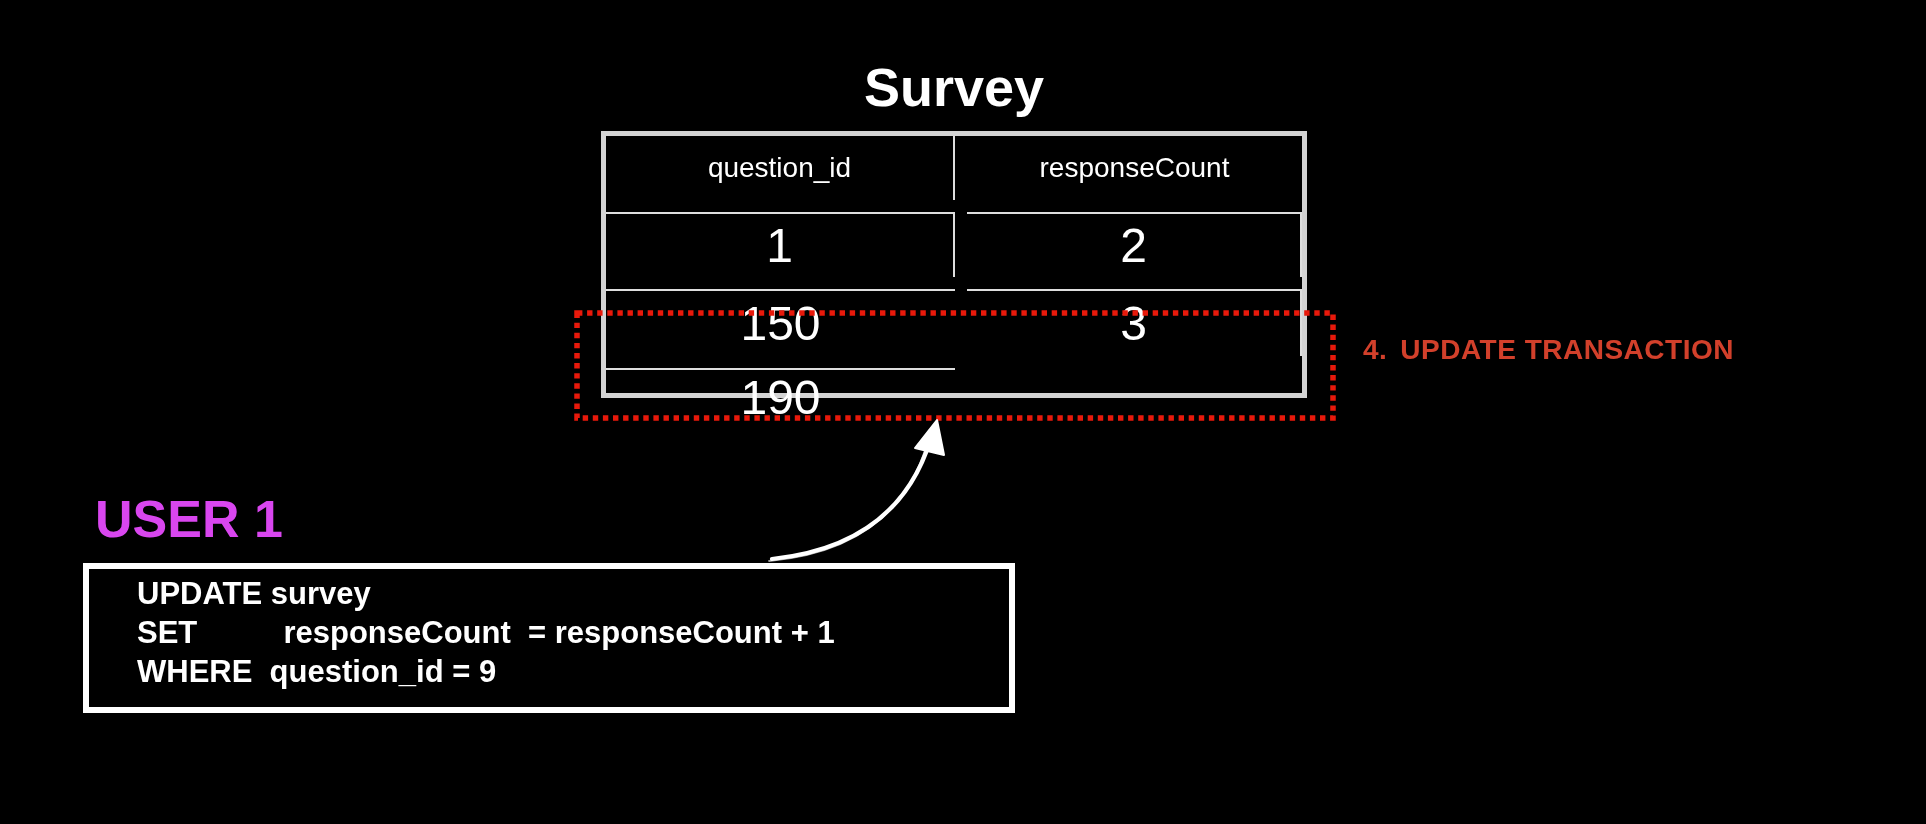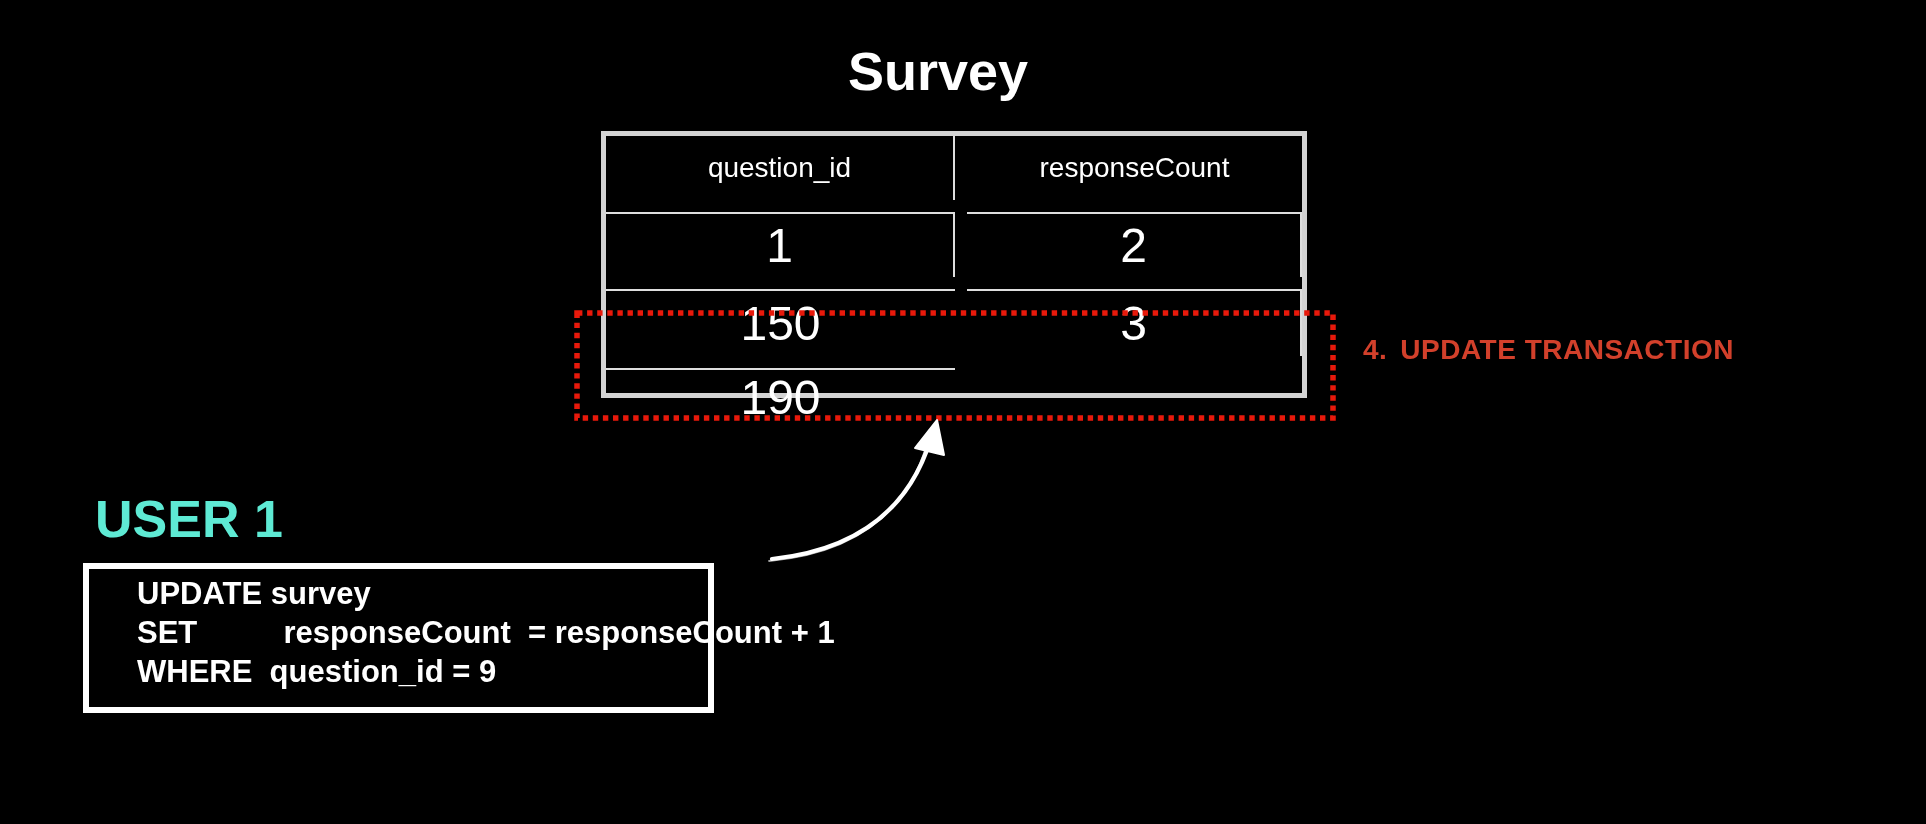--- a/index.html
+++ b/index.html
@@ -11,21 +11,21 @@
     font-family:"Liberation Sans", sans-serif;
   }
   .title{
     position:absolute;
     left:938px;top:40px;
     transform:translateX(-50%);
     color:#fff;
     font-size:54px;
     font-weight:bold;
     white-space:nowrap;
-    margin:0;
+    margin:16px;
   }
   
   .dbtable{
     position:absolute;
     left:601px;top:131px;
     width:706px;height:267px;
     box-sizing:border-box;
     border:5px solid #d3d3d3;
     display:grid;
     grid-template-columns:349px 1fr;
@@ -58,29 +58,29 @@
     font-size:28px;
     font-weight:bold;
     line-height:35px;
     letter-spacing:0.5px;
     white-space:nowrap;
   }
   
   .user-label{
     position:absolute;
     left:95px;top:489px;
-    color:#5eead4;
+    color:#d946ef;
     font-size:52px;
     font-weight:bold;
     white-space:nowrap;
   }
   .sql-box{
     position:absolute;
     left:83px;top:563px;
-    width:631px;height:150px;
+    width:932px;height:150px;
     box-sizing:border-box;
     border:6px solid #fff;
     background:#000;
     padding:5px 0 0 48px;
   }
   .sql-line{
     color:#fff;
     font-size:31px;
     font-weight:bold;
     line-height:39px;

